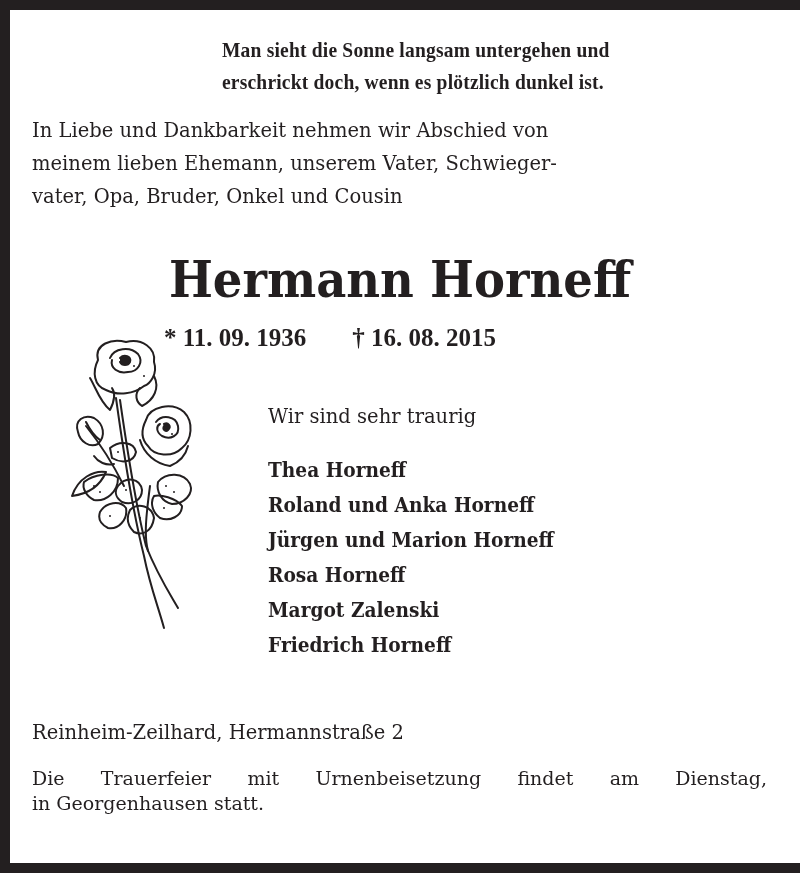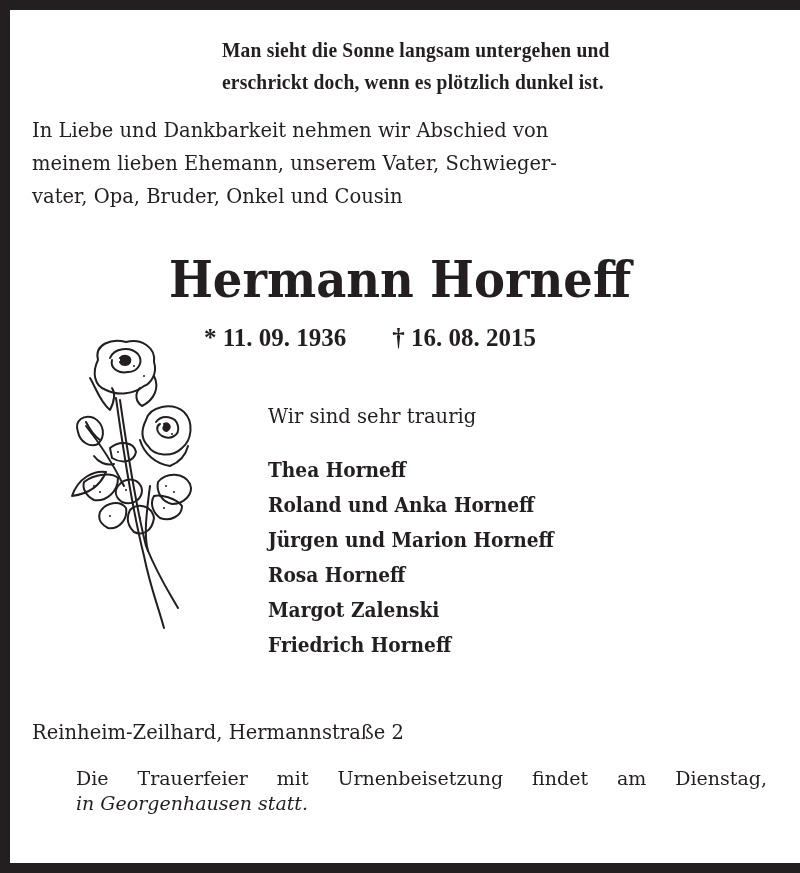--- a/index.html
+++ b/index.html
@@ -46,21 +46,20 @@
     line-height: 60px;
     transform: scaleX(0.93);
   }
   .dates {
     left: 0; width: 640px; top: 312px;
     text-align: center;
     font-family: "Liberation Serif", serif;
     font-weight: bold;
     font-size: 25px;
     line-height: 32px;
-    margin-left: 40px;
   }
   .dates span.gap { display: inline-block; width: 46px; }
   .rose {
     left: 44px; top: 326px;
     width: 150px; height: 300px;
   }
   .sad {
     left: 258px; top: 390px;
     font-family: "DejaVu Serif", serif;
     font-size: 21px;
@@ -89,22 +88,22 @@
   .service {
     left: 22px; top: 756px;
     width: 735px;
     white-space: normal;
     font-family: "DejaVu Serif", serif;
     font-size: 19px;
     line-height: 25px;
     text-align: justify;
     text-align-last: left;
   }
-  .service .line { display: block; text-align: justify; text-align-last: justify; margin-left: 44px; }
-  .service .line.last { text-align-last: left; font-style: italic; }
+  .service .line { display: block; text-align: justify; text-align-last: justify; }
+  .service .line.last { text-align-last: left; }
 </style>
 </head>
 <body>
 
 <div class="card">
 
   <div class="abs motto">
     <div>Man sieht die Sonne langsam untergehen und</div>
     <div>erschrickt doch, wenn es plötzlich dunkel ist.</div>
   </div>

